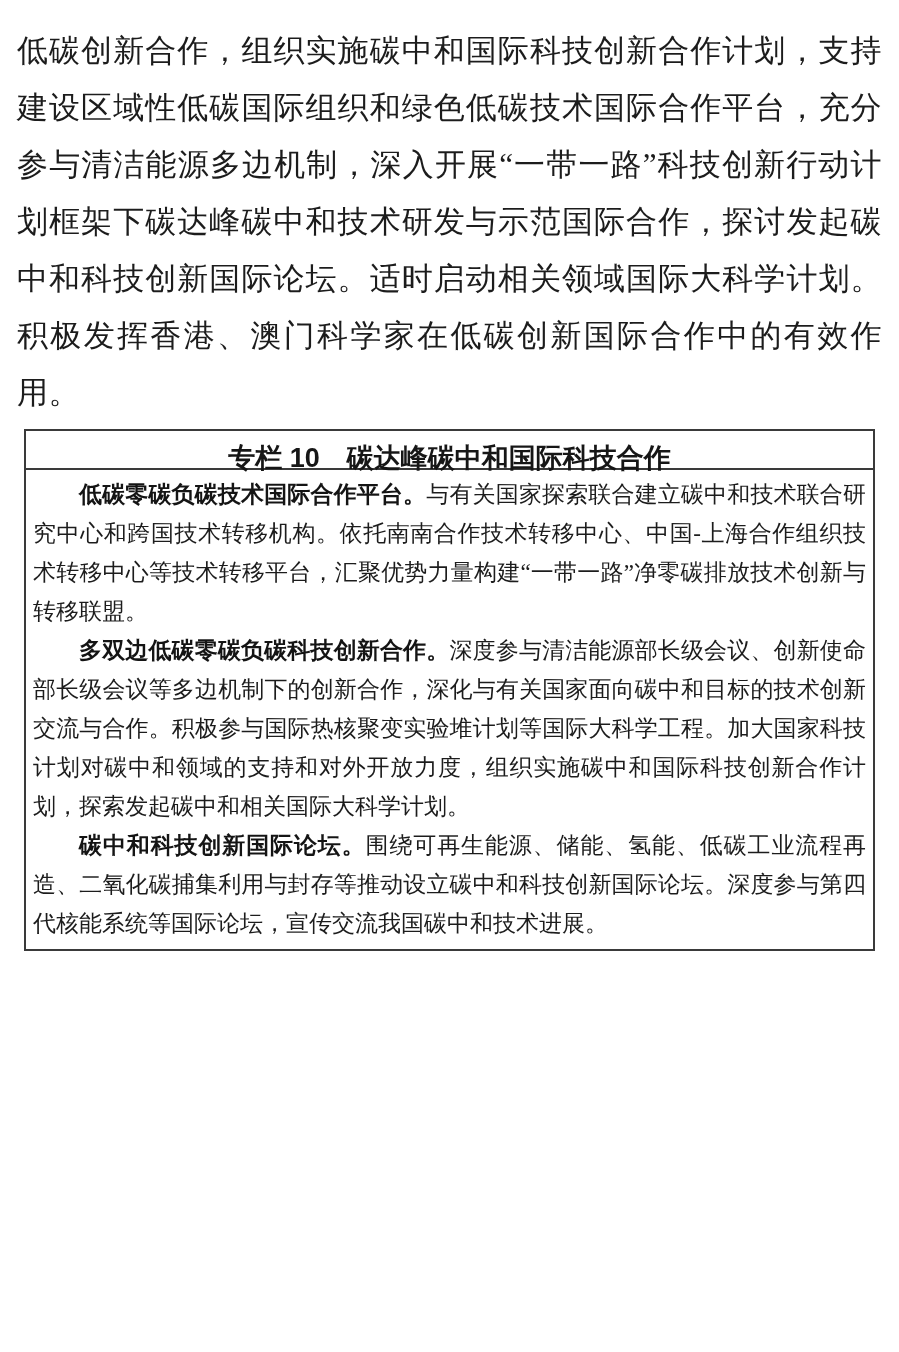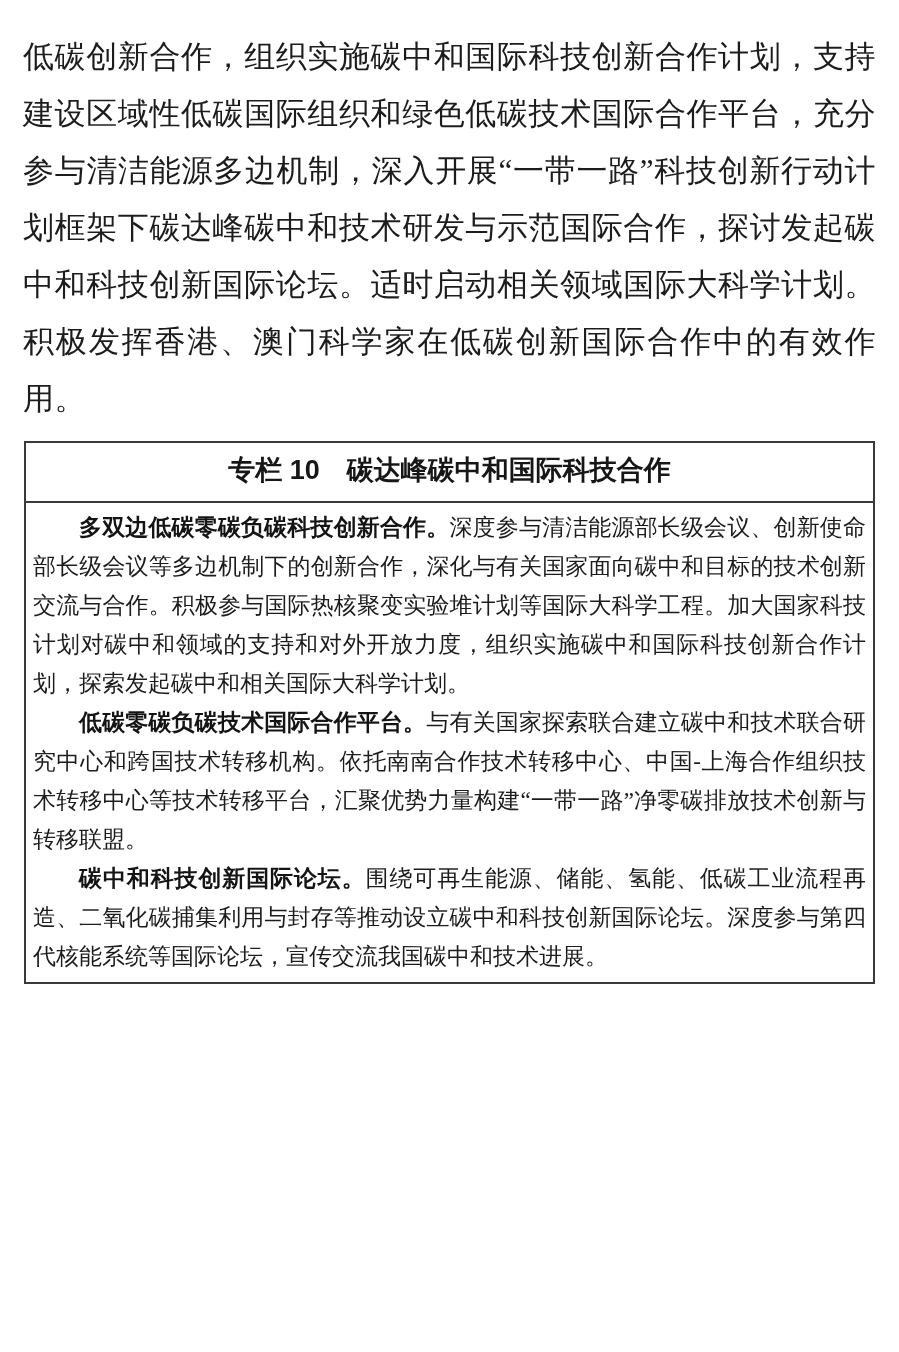--- a/index.html
+++ b/index.html
@@ -16,41 +16,41 @@
     color: #1c1c1c;
   }
   .page {
     box-sizing: border-box;
     width: 899px;
     height: 1352px;
     padding: 14px 9px 0 9px;
   }
   
   .body-text {
-    margin: 14px;
+    margin: 8px;
     font-size: 31px;
     line-height: 57px;
     text-align: justify;
     text-justify: inter-character;
     letter-spacing: 0.5px;
     color: #1c1c1c;
   }
   .body-text.indented {
     text-indent: 2em;
   }
   
   .box {
     box-sizing: border-box;
     margin: 2px 15px 0 15px;
     border: 2px solid #3a3a3a;
     background: #ffffff;
   }
   .box-title {
     box-sizing: border-box;
-    height: 60px;
+    height: 39px;
     line-height: 54px;
     text-align: center;
     font-family: "Liberation Sans", "DejaVu Sans", sans-serif;
     font-weight: bold;
     font-size: 27px;
     color: #161616;
     border-bottom: 2px solid #3a3a3a;
   }
   .box-body {
     padding: 5px 7px 6px 7px;
@@ -76,20 +76,20 @@
 </head>
 <body>
 
 <div class="page">
 
   <p class="body-text">低碳创新合作，组织实施碳中和国际科技创新合作计划，支持建设区域性低碳国际组织和绿色低碳技术国际合作平台，充分参与清洁能源多边机制，深入开展“一带一路”科技创新行动计划框架下碳达峰碳中和技术研发与示范国际合作，探讨发起碳中和科技创新国际论坛。适时启动相关领域国际大科学计划。积极发挥香港、澳门科学家在低碳创新国际合作中的有效作用。</p>
 
   <div class="box">
     <div class="box-title">专栏 10　碳达峰碳中和国际科技合作</div>
     <div class="box-body">
+      <p class="box-para"><span class="lead">低碳零碳负碳技术国际合作平台。</span><span>与有关国家探索联合建立碳中和技术联合研究中心和跨国技术转移机构。依托南南合作技术转移中心、中国-上海合作组织技术转移中心等技术转移平台，汇聚优势力量构建“一带一路”净零碳排放技术创新与转移联盟。</span></p>
       <p class="box-para"><span class="lead">多双边低碳零碳负碳科技创新合作。</span><span>深度参与清洁能源部长级会议、创新使命部长级会议等多边机制下的创新合作，深化与有关国家面向碳中和目标的技术创新交流与合作。积极参与国际热核聚变实验堆计划等国际大科学工程。加大国家科技计划对碳中和领域的支持和对外开放力度，组织实施碳中和国际科技创新合作计划，探索发起碳中和相关国际大科学计划。</span></p>
-      <p class="box-para"><span class="lead">低碳零碳负碳技术国际合作平台。</span><span>与有关国家探索联合建立碳中和技术联合研究中心和跨国技术转移机构。依托南南合作技术转移中心、中国-上海合作组织技术转移中心等技术转移平台，汇聚优势力量构建“一带一路”净零碳排放技术创新与转移联盟。</span></p>
       <p class="box-para"><span class="lead">碳中和科技创新国际论坛。</span><span>围绕可再生能源、储能、氢能、低碳工业流程再造、二氧化碳捕集利用与封存等推动设立碳中和科技创新国际论坛。深度参与第四代核能系统等国际论坛，宣传交流我国碳中和技术进展。</span></p>
     </div>
   </div>
 
 
 </div>
 
 </body></html>

